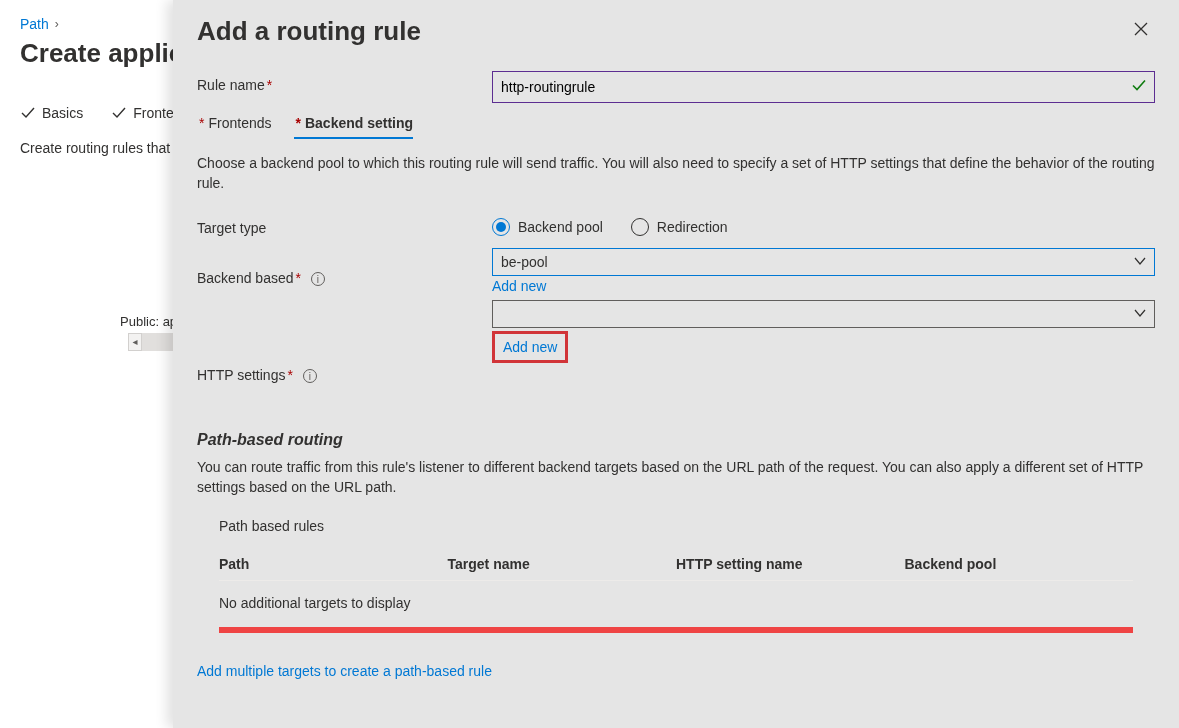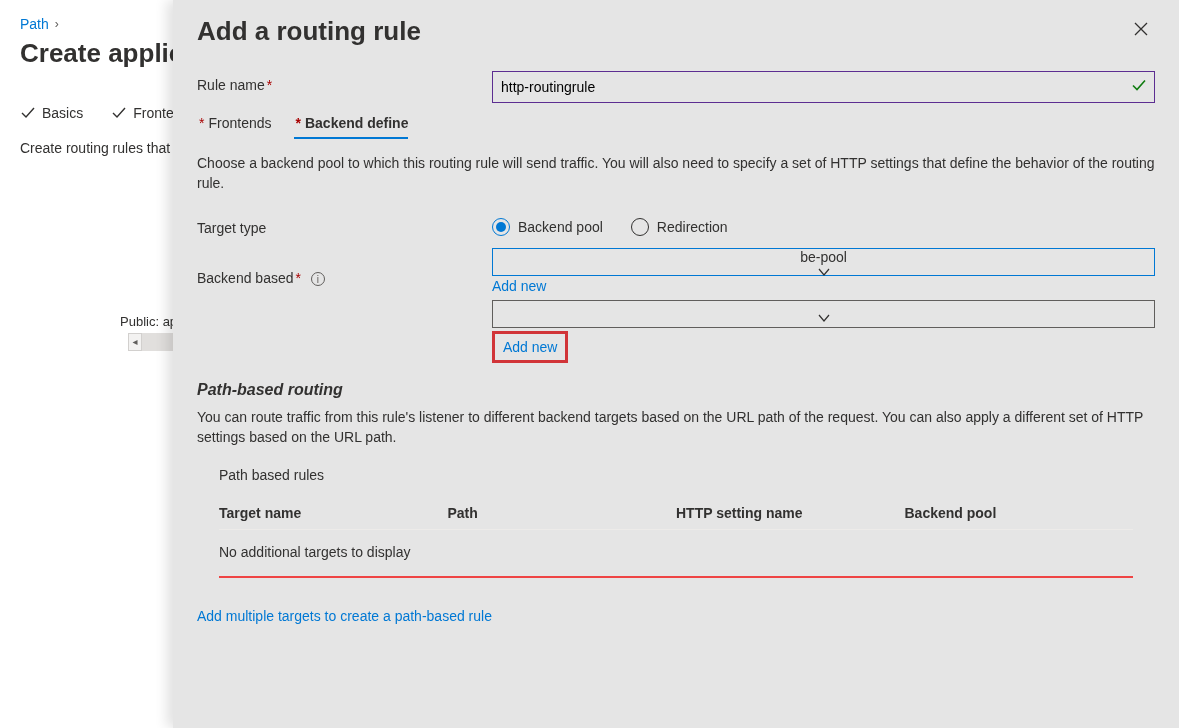--- a/index.html
+++ b/index.html
@@ -156,21 +156,21 @@
     width:18px;height:18px;border-radius:50%;
     border:1.5px solid #323130; display:flex;align-items:center;justify-content:center;
   }
   .radio-opt.selected .radio-outer { border-color:#0078d4; }
   .radio-inner { width:10px;height:10px;border-radius:50%;background:#0078d4; display:none;}
   .radio-opt.selected .radio-inner { display:block; }
 
   .select-box {
     border:1px solid #605e5c; height:28px;
     display:flex; align-items:center; justify-content:space-between;
-    padding:0 8px; cursor:pointer; font-size:14px;flex-direction:column;
+    padding:0 8px; cursor:pointer; font-size:14px;
   }
   .select-box.primary { border:1px solid #0078d4; }
   .chev { color:#323130; }
 
   .link { color:#0078d4; font-size:14px; cursor:pointer; display:inline-block;}
   .link-boxed {
     border: 3px solid #d13438;
     padding: 3px 8px;
     line-height: 20px;
     margin-top: 3px;
@@ -191,21 +191,21 @@
 
   .table-area { margin-top: 4px; padding: 0 22px;}
   .table-cap { font-size:14px; color:#323130; margin-bottom:14px; }
   .tbl-head {
     display:flex; font-weight:600; font-size:14px;
     border-bottom:1px solid #edebe9; padding: 8px 0;
   }
   .tbl-head > div { flex:1; }
   .tbl-empty {
     font-size:14px; padding: 14px 0 16px; color:#323130;
-    border-bottom:2px solid #ef4444;
+    border-bottom:6px solid #ef4444;
   }
 
   .footer-link { margin-top: 30px; }
 </style>
 </head>
 <body>
 
 <div class="page">
   <div class="breadcrumb">
     <span class="bc-link">Path</span>
@@ -284,21 +284,21 @@
   </div>
 
   
   <div class="tabs">
     <div class="tab">
       <span class="req">*</span>
         <span>Frontends</span>
     </div>
     <div class="tab active">
       <span class="req">*</span>
-        <span>Backend define</span>
+        <span>Backend setting</span>
     </div>
   </div>
 
   <div class="section-desc">Choose a backend pool to which this routing rule will send traffic. You will also need to specify a set of HTTP settings that define the behavior of the routing rule.</div>
 
   
   <div class="form-row">
     <div class="label-col">Target type</div>
     <div class="field-col">
       <div class="radio-row">
@@ -341,29 +341,36 @@
             </svg>
         </span>
       </div>
       <span class="link-boxed-wrap">
         <a class="link link-boxed">Add new</a>
       </span>
     </div>
   </div>
 
   
+  <div class="form-row" style="margin-top:-64px; margin-bottom:48px; pointer-events:none">
+    <div class="label-col" style="padding-top:56px">
+      <span>HTTP settings</span><span class="req">*</span>
+      <span class="info-icon" style="pointer-events:auto">i</span>
+    </div>
+    <div class="field-col"></div>
+  </div>
 
   <div class="subhead">Path-based routing</div>
   <div class="section-desc">You can route traffic from this rule's listener to different backend targets based on the URL path of the request. You can also apply a different set of HTTP settings based on the URL path.</div>
 
   <div class="table-area">
     <div class="table-cap">Path based rules</div>
     <div class="tbl-head">
+      <div>Path</div>
       <div>Target name</div>
-      <div>Path</div>
       <div>HTTP setting name</div>
       <div>Backend pool</div>
     </div>
     <div class="tbl-empty">No additional targets to display</div>
   </div>
 
   <a class="link footer-link">Add multiple targets to create a path-based rule</a>
 </div>
 
 </body></html>

